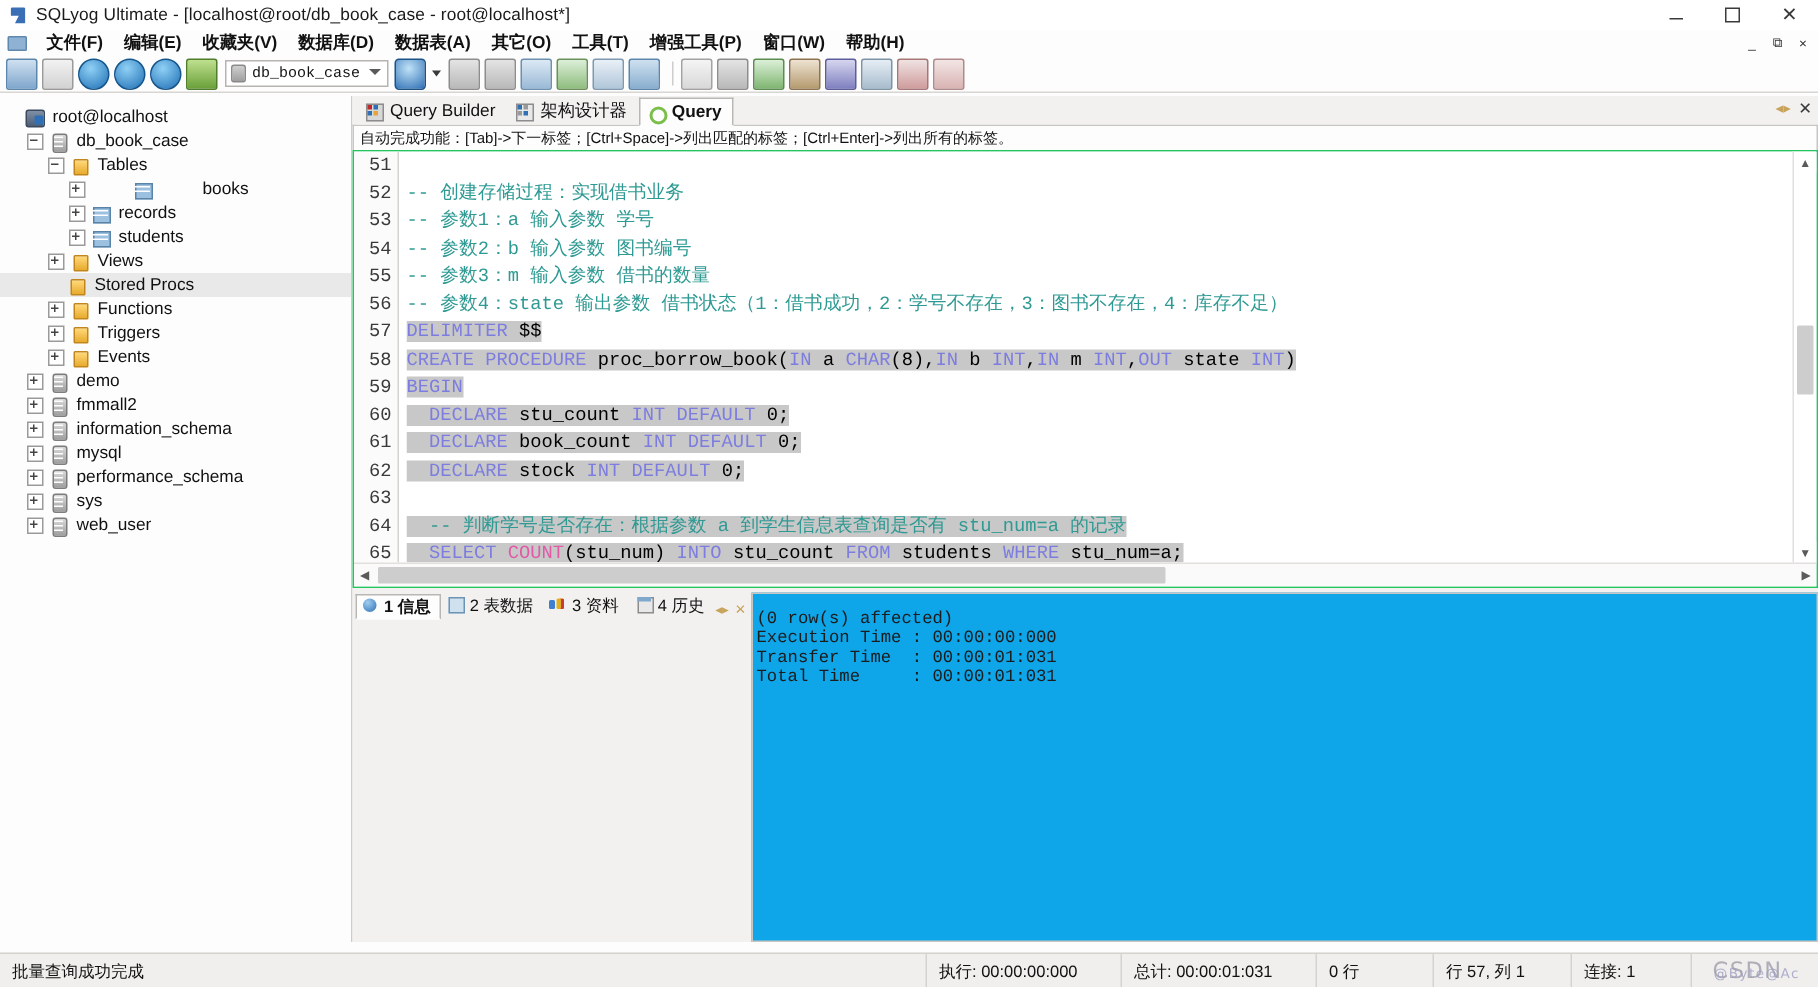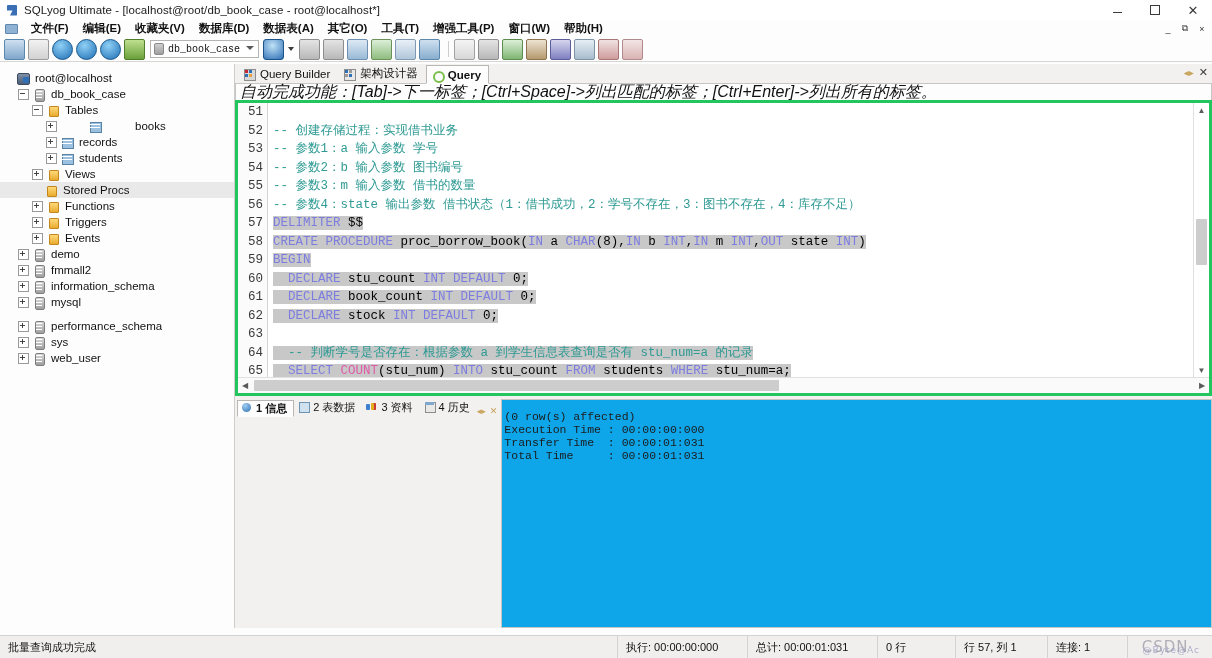--- a/index.html
+++ b/index.html
@@ -95,24 +95,24 @@
   .tico-sd:before{content:"";position:absolute;left:1px;top:1px;width:10px;height:10px;
      background:#e8e8e8;border:1px solid #8d8d8d;}
   .tico-sd:after{content:"";position:absolute;left:2px;top:2px;width:3px;height:3px;background:#2f6fb5;
      box-shadow:4px 4px 0 #2f6fb5,4px 0 0 #9a9a9a,0 4px 0 #9a9a9a;}
   .tico-q:before{content:"";position:absolute;left:2px;top:2px;width:8px;height:8px;
      border:2px solid #7bbf4a;border-radius:50%;}
   .tab-nav{position:absolute;right:4px;top:2px;display:flex;align-items:center;gap:5px;color:#c8a35a;font-size:10px;}
   .tab-nav .x{color:#3a3a3a;font-size:11px;}
 
   .hintline{height:16px;background:#fdfdfd;border:1px solid #c8c6c3;border-bottom:none;
-     display:flex;align-items:center;padding-left:4px;font-size:16px;color:#111;white-space:nowrap;font-style:italic;}
-
-  
-  .editor-wrap{position:relative;background:#fff;border:3px solid #22c55e;height:290px;overflow:hidden;}
+     display:flex;align-items:center;padding-left:4px;font-size:10px;color:#111;white-space:nowrap;}
+
+  
+  .editor-wrap{position:relative;background:#fff;border:1px solid #22c55e;height:290px;overflow:hidden;}
   .editor{position:absolute;left:0;top:0;right:15px;bottom:16px;overflow:hidden;background:#fff;
      font-family:"Liberation Mono","DejaVu Sans Mono",monospace;font-size:12.5px;}
   .gutter{position:absolute;left:0;top:0;width:30px;bottom:0;background:#fbfbfb;
      border-right:1px solid #d6d4d1;text-align:right;padding-right:4px;box-sizing:border-box;
      color:#3a3a3a;font-size:12.5px;}
   .gutter div{height:18.5px;line-height:18.5px;}
   .codearea{position:absolute;left:35px;top:0;right:0;bottom:0;overflow:hidden;white-space:nowrap;}
   .cl{height:18.5px;line-height:18.5px;white-space:pre;}
   .cl .sel{background:#c8c8c8;}
   .kw{color:#7d7de0;}
@@ -307,21 +307,21 @@
           <div class="node" style="padding-left: 18px;">
             <span class="exp plus"></span>
             <span class="ico ico-db"></span>
             <span class="lbl">information_schema</span>
           </div>
           <div class="node" style="padding-left: 18px;">
             <span class="exp plus"></span>
             <span class="ico ico-db"></span>
             <span class="lbl">mysql</span>
           </div>
-          <div class="node" style="padding-left: 18px; margin-top: 8px;">
+          <div class="node" style="padding-left: 18px;">
             <span class="exp plus"></span>
             <span class="ico ico-db"></span>
             <span class="lbl">performance_schema</span>
           </div>
           <div class="node" style="padding-left: 18px;">
             <span class="exp plus"></span>
             <span class="ico ico-db"></span>
             <span class="lbl">sys</span>
           </div>
           <div class="node" style="padding-left: 18px;">

